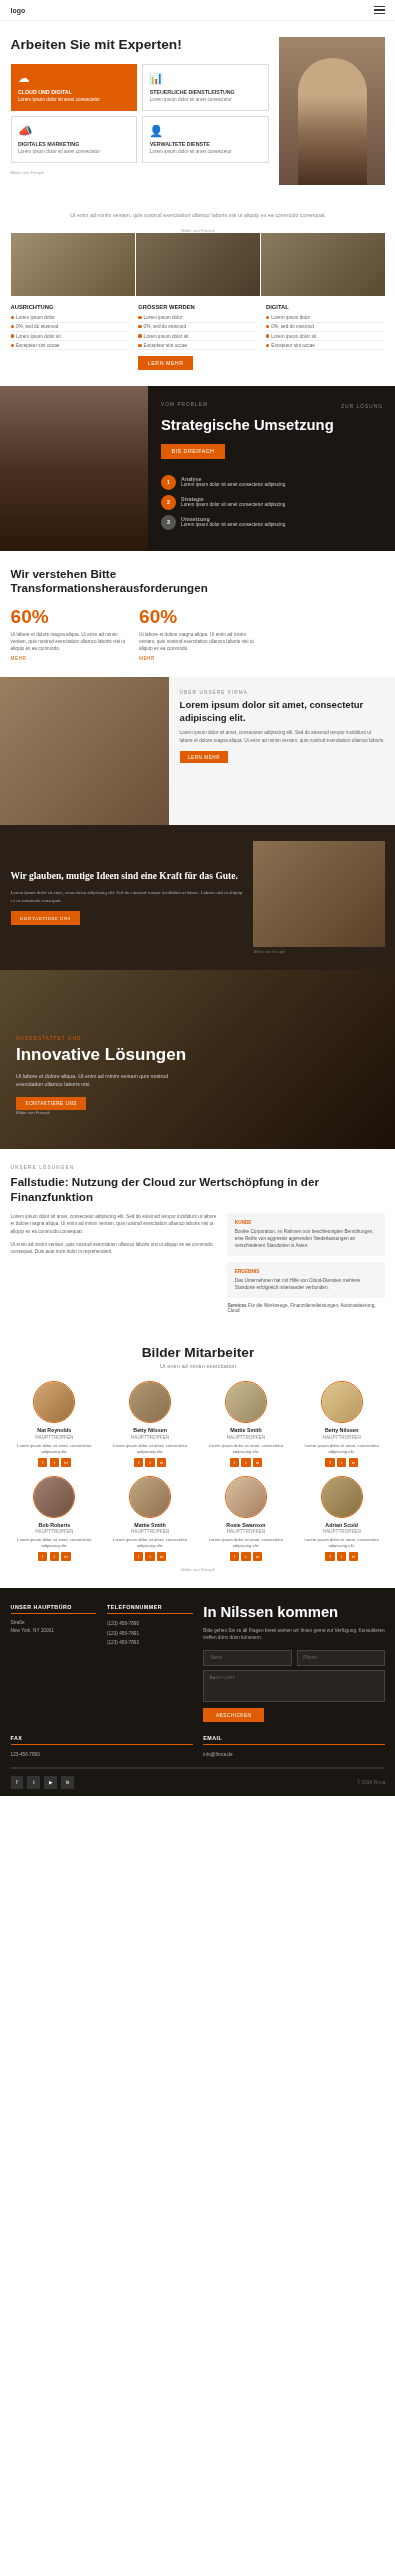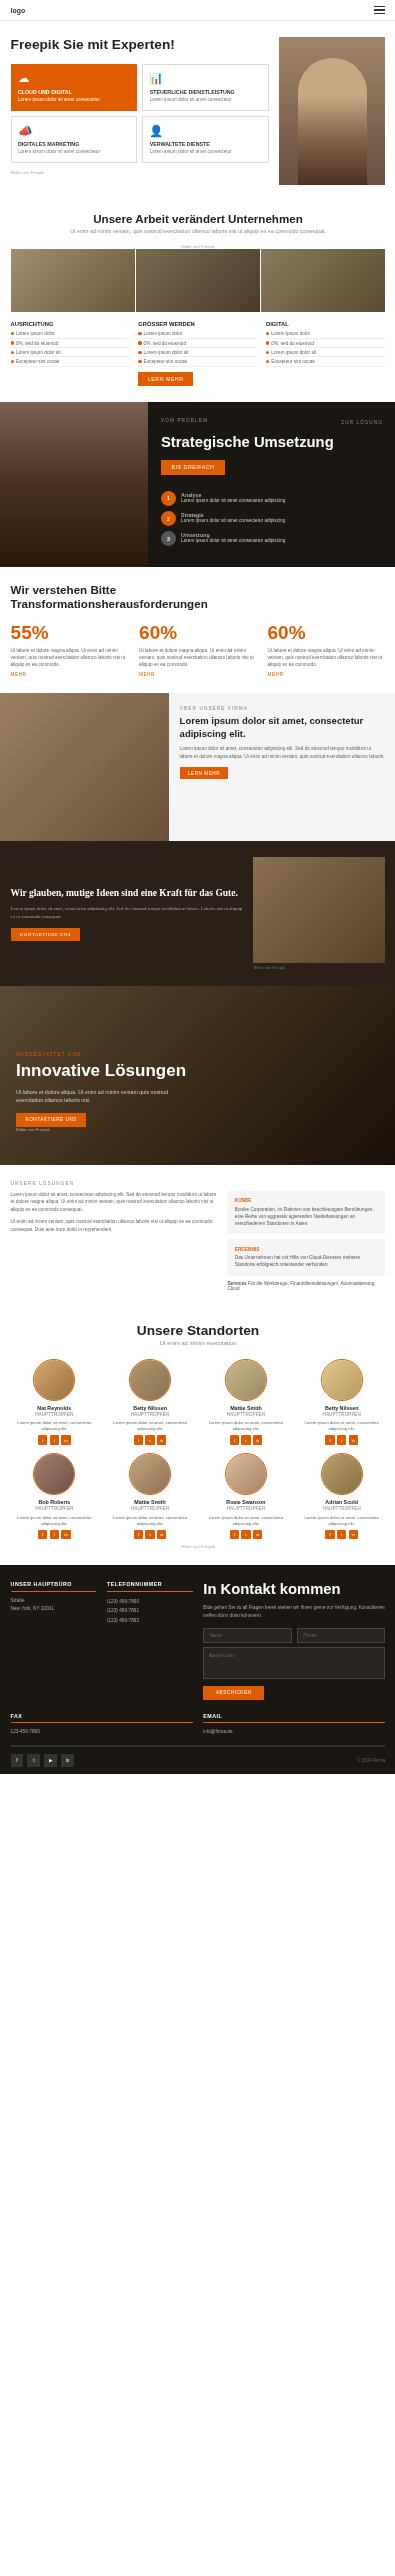--- a/index.html
+++ b/index.html
@@ -170,21 +170,21 @@
   <span class="logo-text">logo</span>
   <div class="hamburger">
     <span></span>
     <span></span>
     <span></span>
   </div>
 </header>
 
 <section class="hero">
   <div class="hero-left">
-    <h1 class="hero-title">Freepik Sie mit Experten!</h1>
+    <h1 class="hero-title">Arbeiten Sie mit Experten!</h1>
     <div class="hero-cards">
 
       <div class="hero-card orange">
         <div class="hero-card-icon">☁</div>
         <div class="hero-card-title">CLOUD UND DIGITAL</div>
         <div class="hero-card-desc">Lorem ipsum dolor sit amet consectetur</div>
       </div>
 
       <div class="hero-card">
         <div class="hero-card-icon">📊</div>
@@ -209,21 +209,20 @@
   <div class="hero-image-right">
     <div class="hero-photo">
       <div class="hero-photo-person">
         <div class="person-silhouette"></div>
       </div>
     </div>
   </div>
 </section>
 
 <section class="section-work">
-  <h2 class="section-title-center">Unsere Arbeit verändert Unternehmen</h2>
   <p class="section-sub">Ut enim ad minim veniam, quis nostrud exercitation ullamco laboris nisi ut aliquip ex ea commodo consequat.</p>
   <p class="von-freepik" style="text-align:center;">Bilder von Freepik</p>
   <div class="work-grid">
     <div class="work-image photo-box">
         <div style="width:100%;height:100%;background:linear-gradient(135deg,#a09070,#6a5838);"></div>
       </div>
     <div class="work-image photo-box-2">
         <div style="width:100%;height:100%;background:linear-gradient(135deg,#7a6a50,#4a3a28);"></div>
       </div>
     <div class="work-image photo-box-3">
@@ -298,25 +297,20 @@
         </div>
       </div>
     </div>
   </div>
 </section>
 
 <section class="transform-section">
   <h2 class="transform-title">Wir verstehen Bitte Transformationsherausforderungen</h2>
   <div class="transform-stats">
     <div class="stat-item">
-      <div class="stat-number">55%</div>
-      <div class="stat-desc">Ut labore et dolore magna aliqua. Ut enim ad minim veniam, quis nostrud exercitation ullamco laboris nisi ut aliquip ex ea commodo.</div>
-      <div class="stat-link">MEHR</div>
-    </div>
-    <div class="stat-item">
       <div class="stat-number">60%</div>
       <div class="stat-desc">Ut labore et dolore magna aliqua. Ut enim ad minim veniam, quis nostrud exercitation ullamco laboris nisi ut aliquip ex ea commodo.</div>
       <div class="stat-link">MEHR</div>
     </div>
     <div class="stat-item">
       <div class="stat-number">60%</div>
       <div class="stat-desc">Ut labore et dolore magna aliqua. Ut enim ad minim veniam, quis nostrud exercitation ullamco laboris nisi ut aliquip ex ea commodo.</div>
       <div class="stat-link">MEHR</div>
     </div>
   </div>
@@ -358,20 +352,21 @@
       <h2 class="innovative-title">Innovative Lösungen</h2>
       <p class="innovative-desc">Ut labore et dolore aliqua. Ut enim ad minim veniam quis nostrud exercitation ullamco laboris nisi.</p>
       <div class="kontakt-btn">KONTAKTIERE UNS</div>
       <div class="innovative-link">Bilder von Freepik</div>
     </div>
   </div>
 </section>
 
 <section class="case-section">
   <div class="unsere-losungen">UNSERE LÖSUNGEN</div>
+  <h2 class="case-title">Fallstudie: Nutzung der Cloud zur Wertschöpfung in der Finanzfunktion</h2>
   <div class="case-content">
     <div class="case-left">
       <p class="case-desc">Lorem ipsum dolor sit amet, consectetur adipiscing elit. Sed do eiusmod tempor incididunt ut labore et dolore magna aliqua. Ut enim ad minim veniam, quis nostrud exercitation ullamco laboris nisi ut aliquip ex ea commodo consequat.</p>
       <p class="case-desc">Ut enim ad minim veniam, quis nostrud exercitation ullamco laboris nisi ut aliquip ex ea commodo consequat. Duis aute irure dolor in reprehenderit.</p>
     </div>
     <div class="case-right">
       <div class="case-box">
         <div class="case-box-label">Kunde</div>
         <div class="case-box-text">Bonike Corporation, im Rahmen von beschleunigten Bemühungen, eine Reihe von aggressiv agierenden Niederlassungen an verschiedenen Standorten in Asien.</div>
       </div>
@@ -381,21 +376,21 @@
       </div>
       <div class="case-services">
         <strong>Services</strong>
         <span>Für die Werkzeuge, Finanzdienstleistungen, Automatisierung, Cloud</span>
       </div>
     </div>
   </div>
 </section>
 
 <section class="employees-section">
-  <h2 class="employees-title">Unsere Standorten</h2>
+  <h2 class="employees-title">Bilder Mitarbeiter</h2>
   <p class="employees-sub-label">Ut enim ad minim exercitation</p>
 
   <div class="employees-grid">
     <div class="employee-card">
       <div class="employee-avatar">
           <div class="av-1" style="width:100%;height:100%;"></div>
         </div>
       <div class="employee-name">Nat Reynolds</div>
       <div class="employee-role">HAUPTTROPFEN</div>
       <div class="employee-desc">Lorem ipsum dolor sit amet, consectetur adipiscing elit.</div>
@@ -517,21 +512,21 @@
     <div>
       <div class="contact-col-title">TELEFONNUMMER</div>
       <div class="contact-phone">
         <div>(123) 456-7890</div>
         <div>(123) 456-7891</div>
         <div>(123) 456-7892</div>
       </div>
     </div>
 
     <div class="contact-right">
-      <h2 class="in-kontakt">In Kontakt kommen</h2>
+      <h2 class="in-kontakt">In Nilssen kommen</h2>
       <p class="contact-right-desc">Bitte gehen Sie zu all Fragen bereit stehen wir Ihnen gerne zur Verfügung. Konsultieren treffen dünn dünn kümmern.</p>
       <div class="contact-form">
         <div class="form-row">
           <input class="form-input" type="text" placeholder="Name" style="">
           <input class="form-input" type="text" placeholder="Phone" style="">
         </div>
         <textarea class="form-textarea" placeholder="Nachricht" style=""></textarea>
         <button class="form-submit">ABSCHICKEN</button>
       </div>
     </div>

